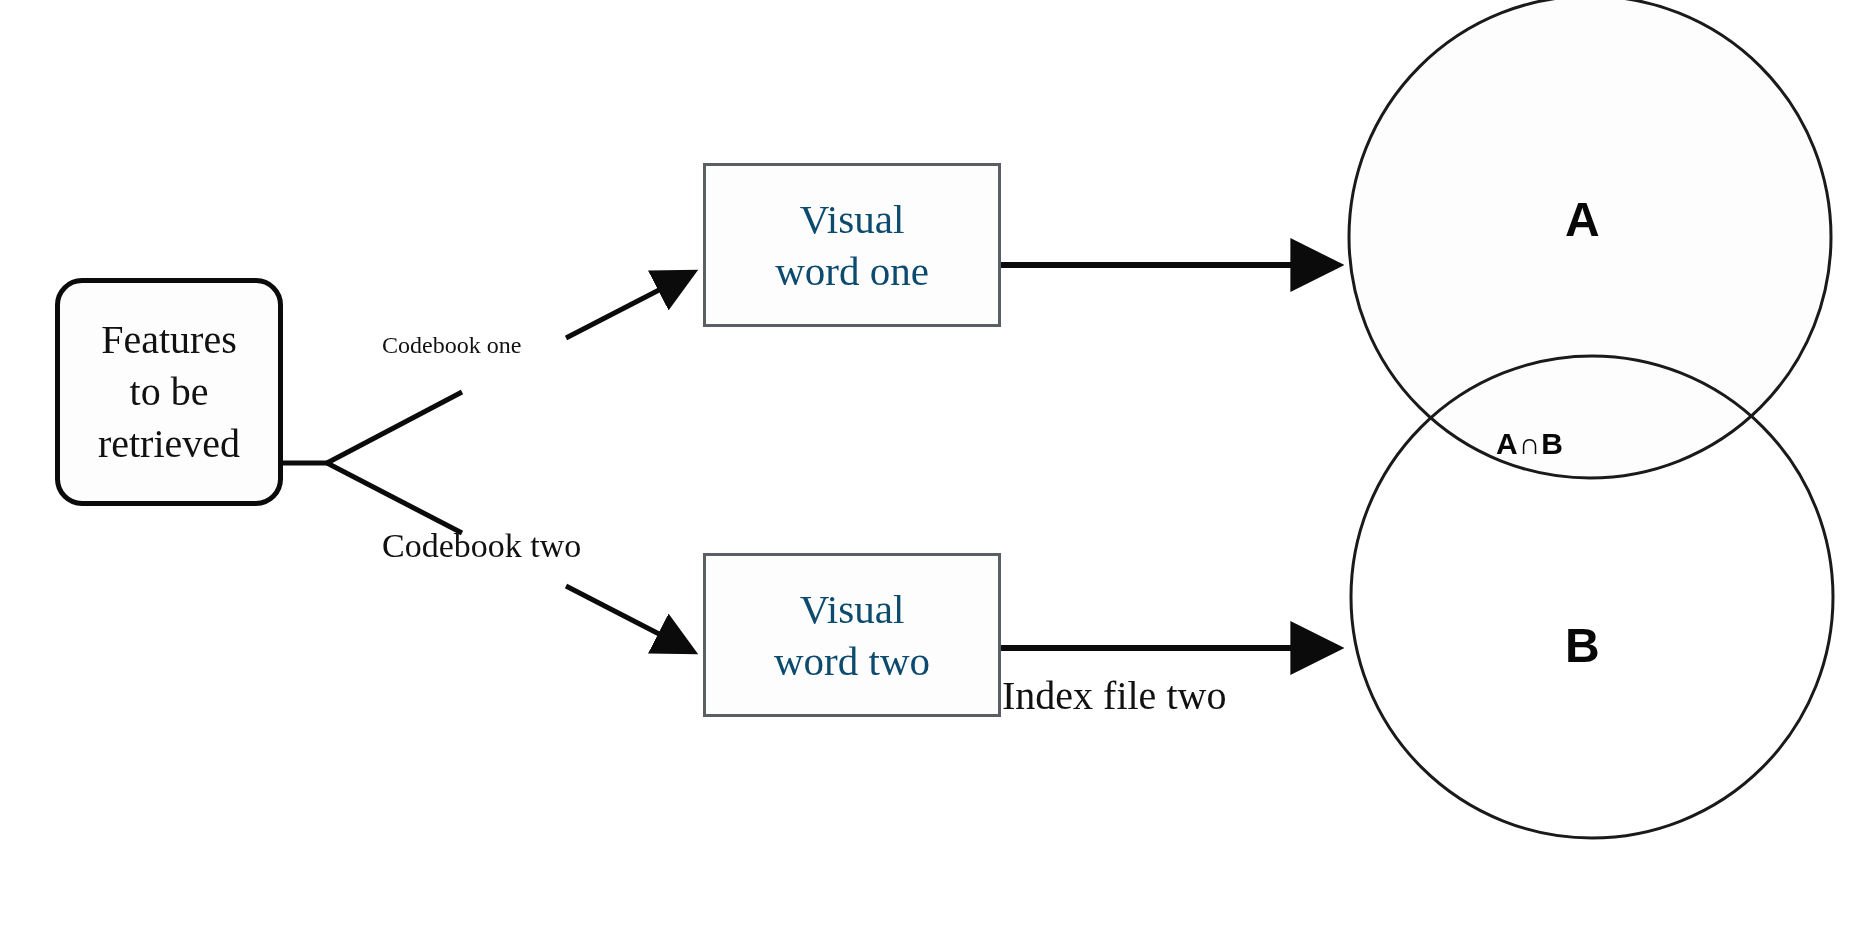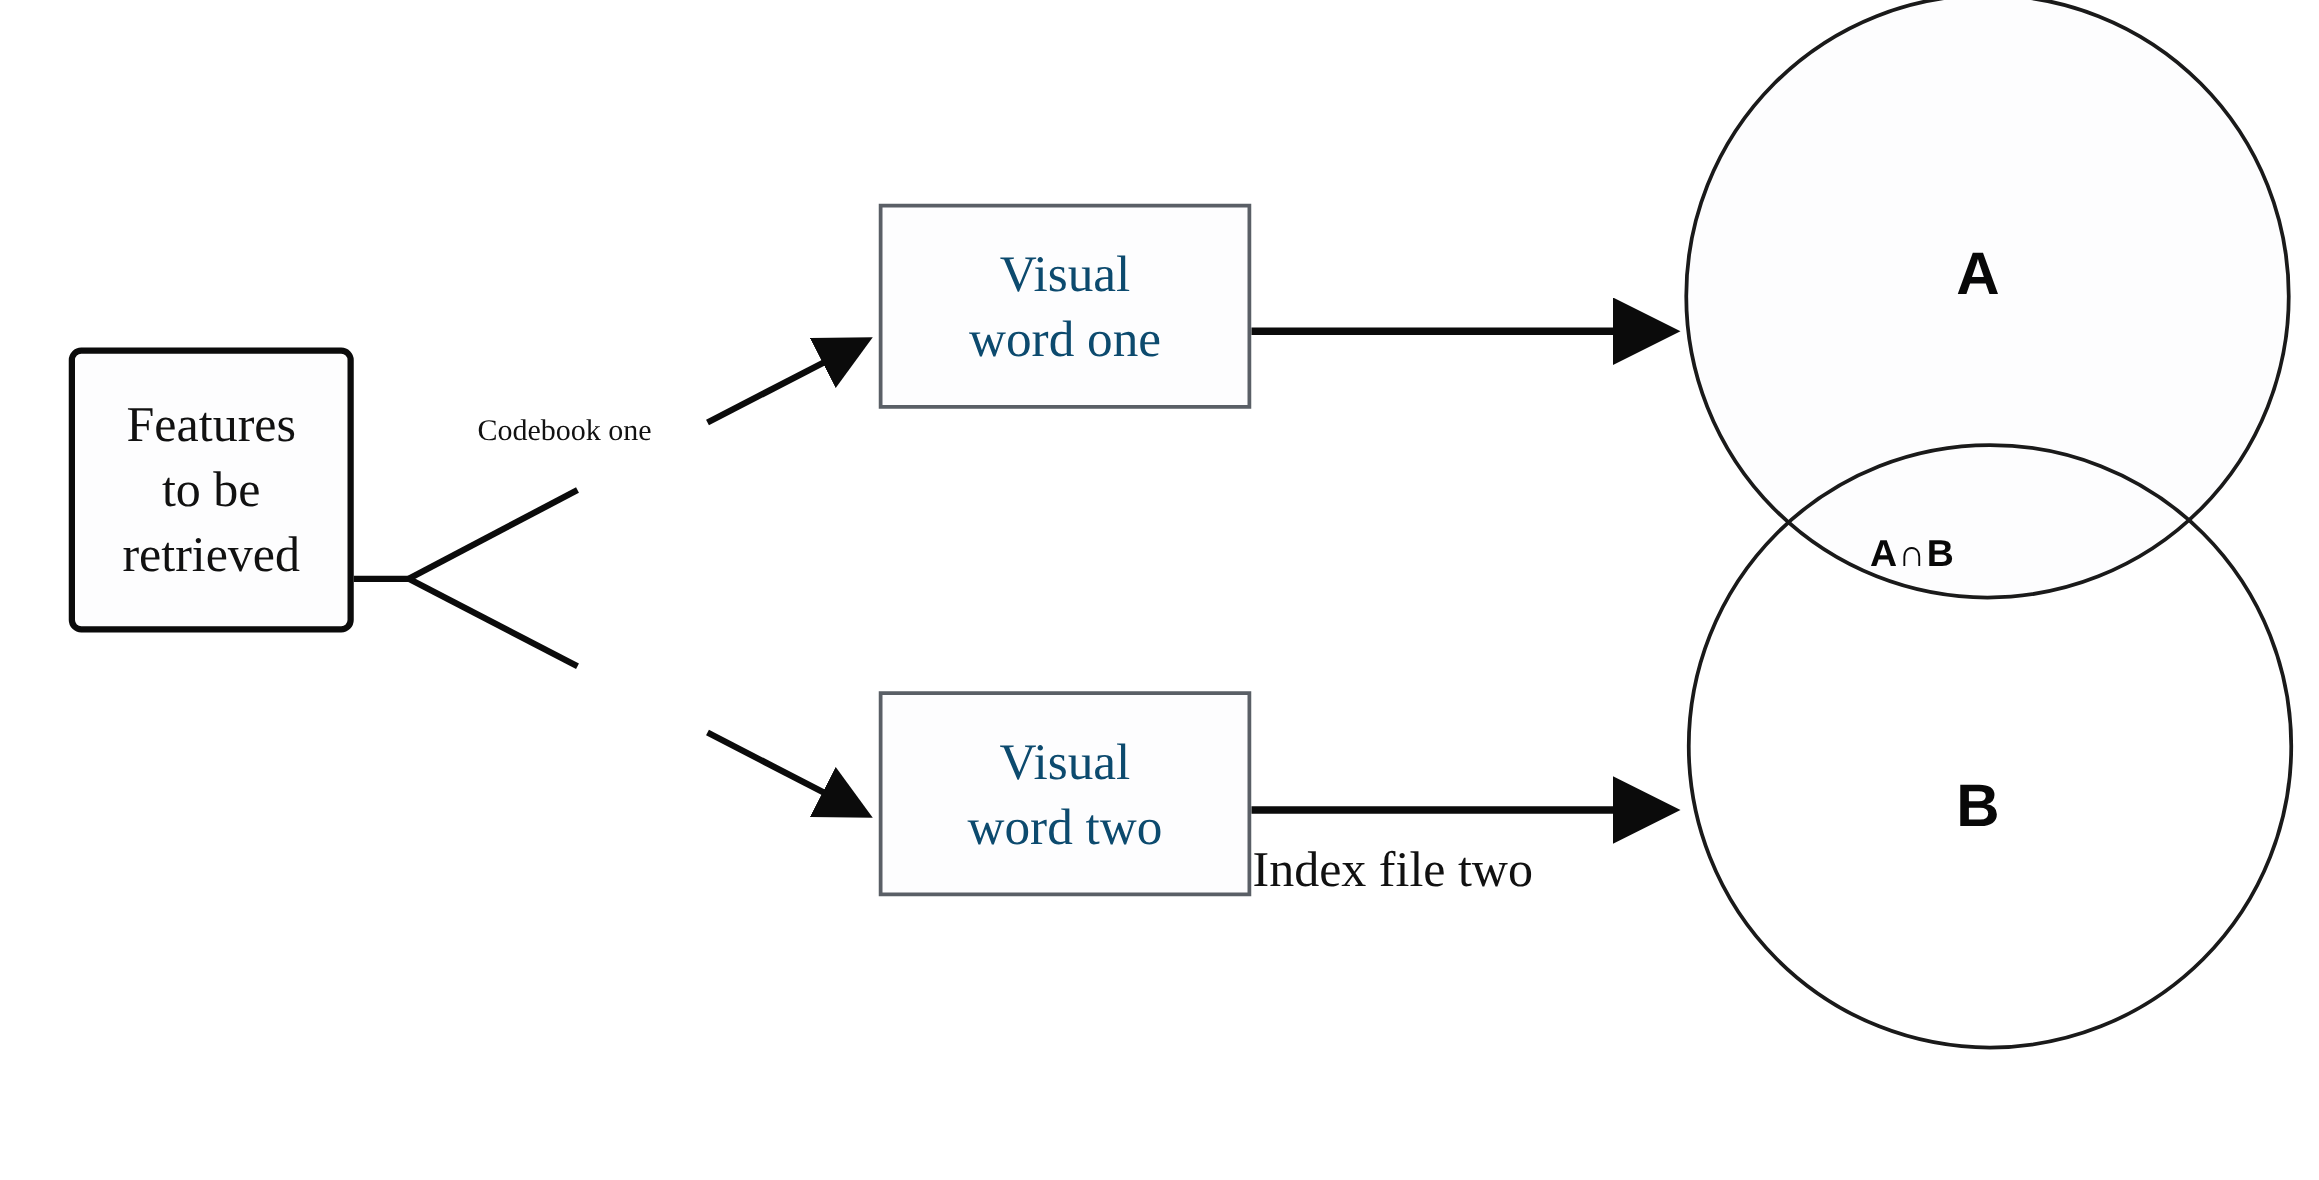--- a/index.html
+++ b/index.html
@@ -26,21 +26,21 @@
   }
 
   
   .node-rounded {
     position: absolute;
     left: 55px;
     top: 278px;
     width: 228px;
     height: 228px;
     border: 5px solid #0b0b0b;
-    border-radius: 10px;
+    border-radius: 27px;
     background: #fdfdfe;
     box-sizing: border-box;
     display: flex;
     align-items: center;
     justify-content: center;
   }
   .node-rounded .label {
     font-family: "Liberation Serif", serif;
     font-size: 40px;
     line-height: 1.30;
@@ -134,19 +134,20 @@
     <div class="label">Visual
 word one</div>
   </div>
 
   <div class="node-rect" id="node-visual-word-two">
     <div class="label">Visual
 word two</div>
   </div>
 
   <div class="edge-label" id="label-codebook-one">Codebook one</div>
+  <div class="edge-label" id="label-codebook-two">Codebook two</div>
   <div class="edge-label" id="label-index-file-two">Index file two</div>
 
   <div class="set-label" id="set-label-a">A</div>
   <div class="set-label" id="set-label-b">B</div>
   <div class="set-label" id="set-label-intersection">A∩B</div>
 
 </div>
 
 </body></html>

